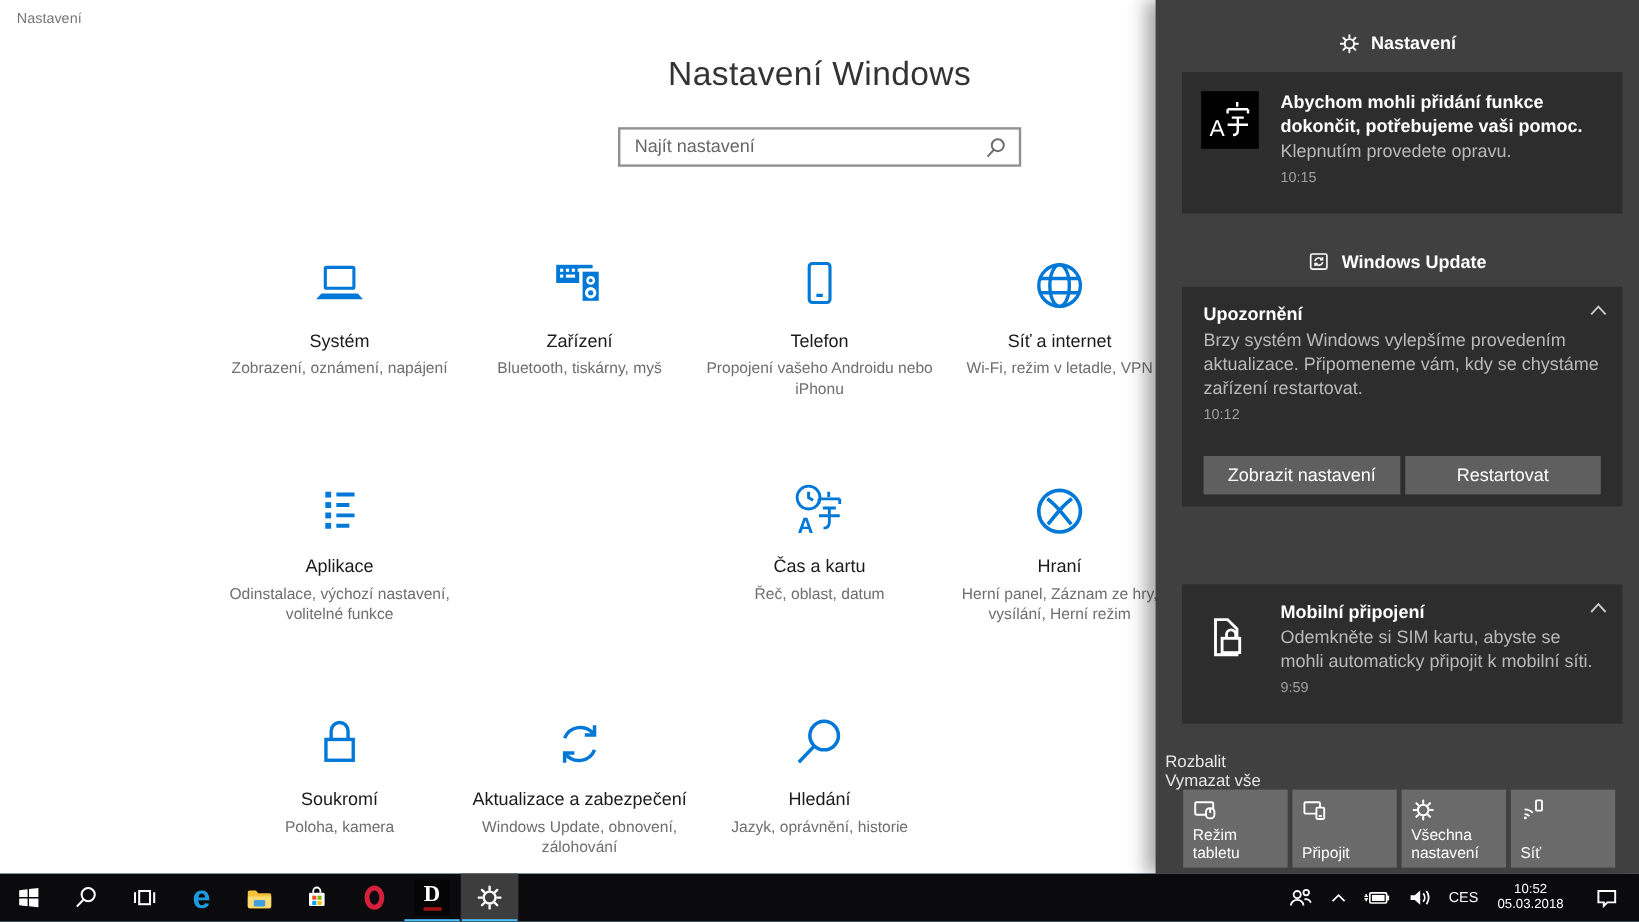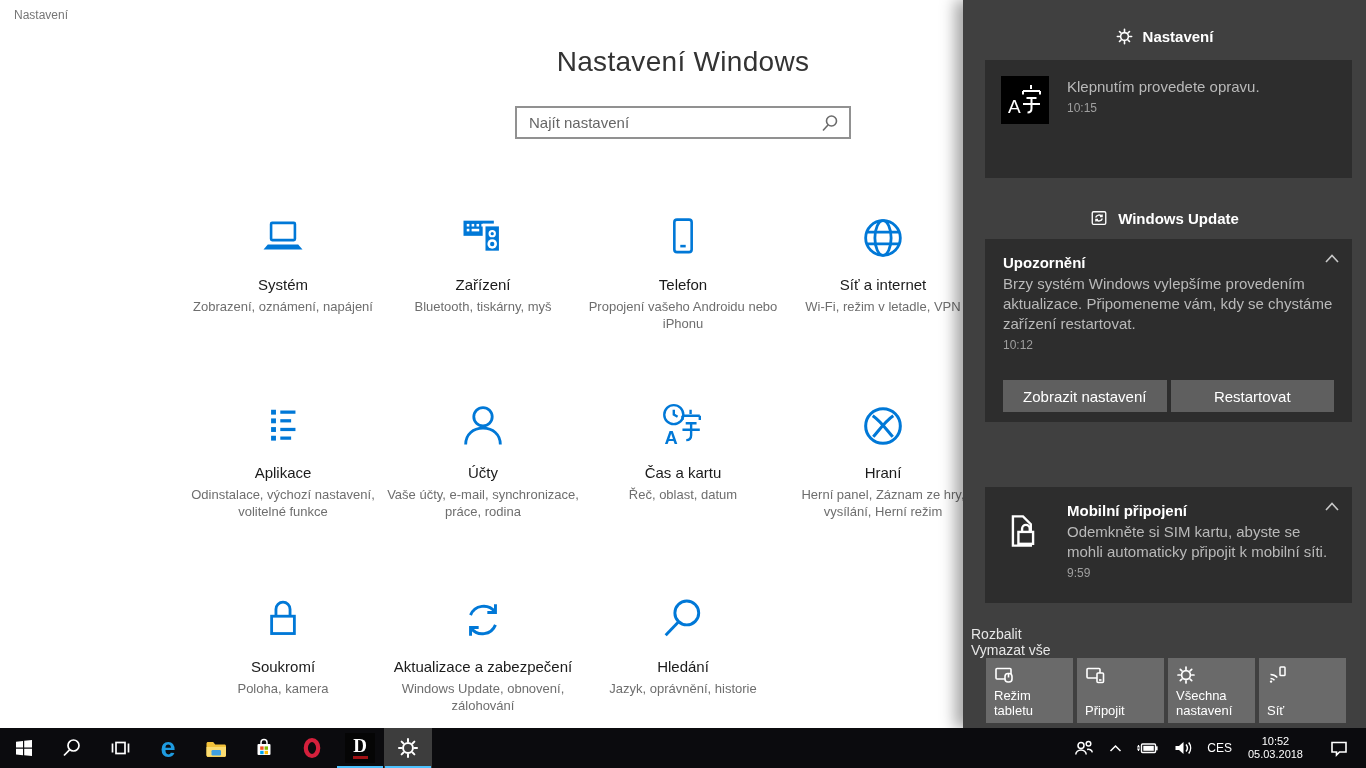--- a/index.html
+++ b/index.html
@@ -161,30 +161,20 @@
               <path d="M21.5 19.2 h10"></path>
             <path d="M21.5 27.2 h14"></path>
               <path d="M21.5 35.2 h10"></path>
           </g>
         </svg>
       </div>
       <div class="t">Aplikace</div>
       <div class="s">Odinstalace, výchozí nastavení, volitelné funkce</div>
     </div>
 
-    <div class="cat c6">
-      <div class="ic">
-        <svg width="52" height="52" viewBox="0 0 48 48" fill="none" stroke="#0078d7" stroke-width="2.6">
-          <circle cx="24" cy="15.5" r="8.5"></circle>
-          <path d="M8 41 c0 -9.5 7 -15 16 -15 c9 0 16 5.5 16 15"></path>
-        </svg>
-      </div>
-      <div class="t">Účty</div>
-      <div class="s">Vaše účty, e-mail, synchronizace, práce, rodina</div>
-    </div>
 
     <div class="cat c7">
       <div class="ic">
         <svg width="52" height="52" viewBox="0 0 48 48" fill="none" stroke="#0078d7" stroke-width="2.2">
           <circle cx="15.5" cy="13.5" r="8.8"></circle>
             <path d="M15.5 9 v4.5 l3.5 2"></path>
           <text x="7" y="41" font-size="17" font-weight="bold" fill="#0078d7" stroke="none" font-family="Liberation Sans, sans-serif">A</text>
           <path d="M31 9 v4 M23.5 14.5 h16 M23.5 14.5 v4 M39.5 14.5 v4 M26.5 21.5 h10 M23.5 27.5 h16 M31.5 21.5 v11 q0 4.5 -4.5 4.5"></path>
         </svg>
       </div>
@@ -254,20 +244,21 @@
     <div class="card card1">
       <div class="lang-tile">
         <svg width="48" height="48" viewBox="0 0 48 48">
           <text x="7" y="37" font-size="19" fill="#fff" font-family="Liberation Sans, sans-serif">A</text>
           <g fill="none" stroke="#fff" stroke-width="2">
             <path d="M30 9 v4 M22 15 h17 M22 15 v3.5 M39 15 v3.5 M25.5 22 h10 M22 28 h17 M30.5 22 v10.5 q0 4 -4 4"></path>
           </g>
         </svg>
       </div>
       <div>
+        <div class="n-title">Abychom mohli přidání funkce dokončit, potřebujeme vaši pomoc.</div>
         <div class="n-body">Klepnutím provedete opravu.</div>
         <div class="n-time">10:15</div>
       </div>
     </div>
 
     <div class="ac-h ac-h2">
       <span>
         <svg width="18" height="18" viewBox="0 0 20 20" fill="none" stroke="#fff" stroke-width="1.5">
           <rect x="2.5" y="3" width="15" height="14" rx="1.5"></rect>
           <path d="M6.3 9.5 a4 4 0 0 1 7 -1.3 M13.7 10.5 a4 4 0 0 1 -7 1.3"></path>

